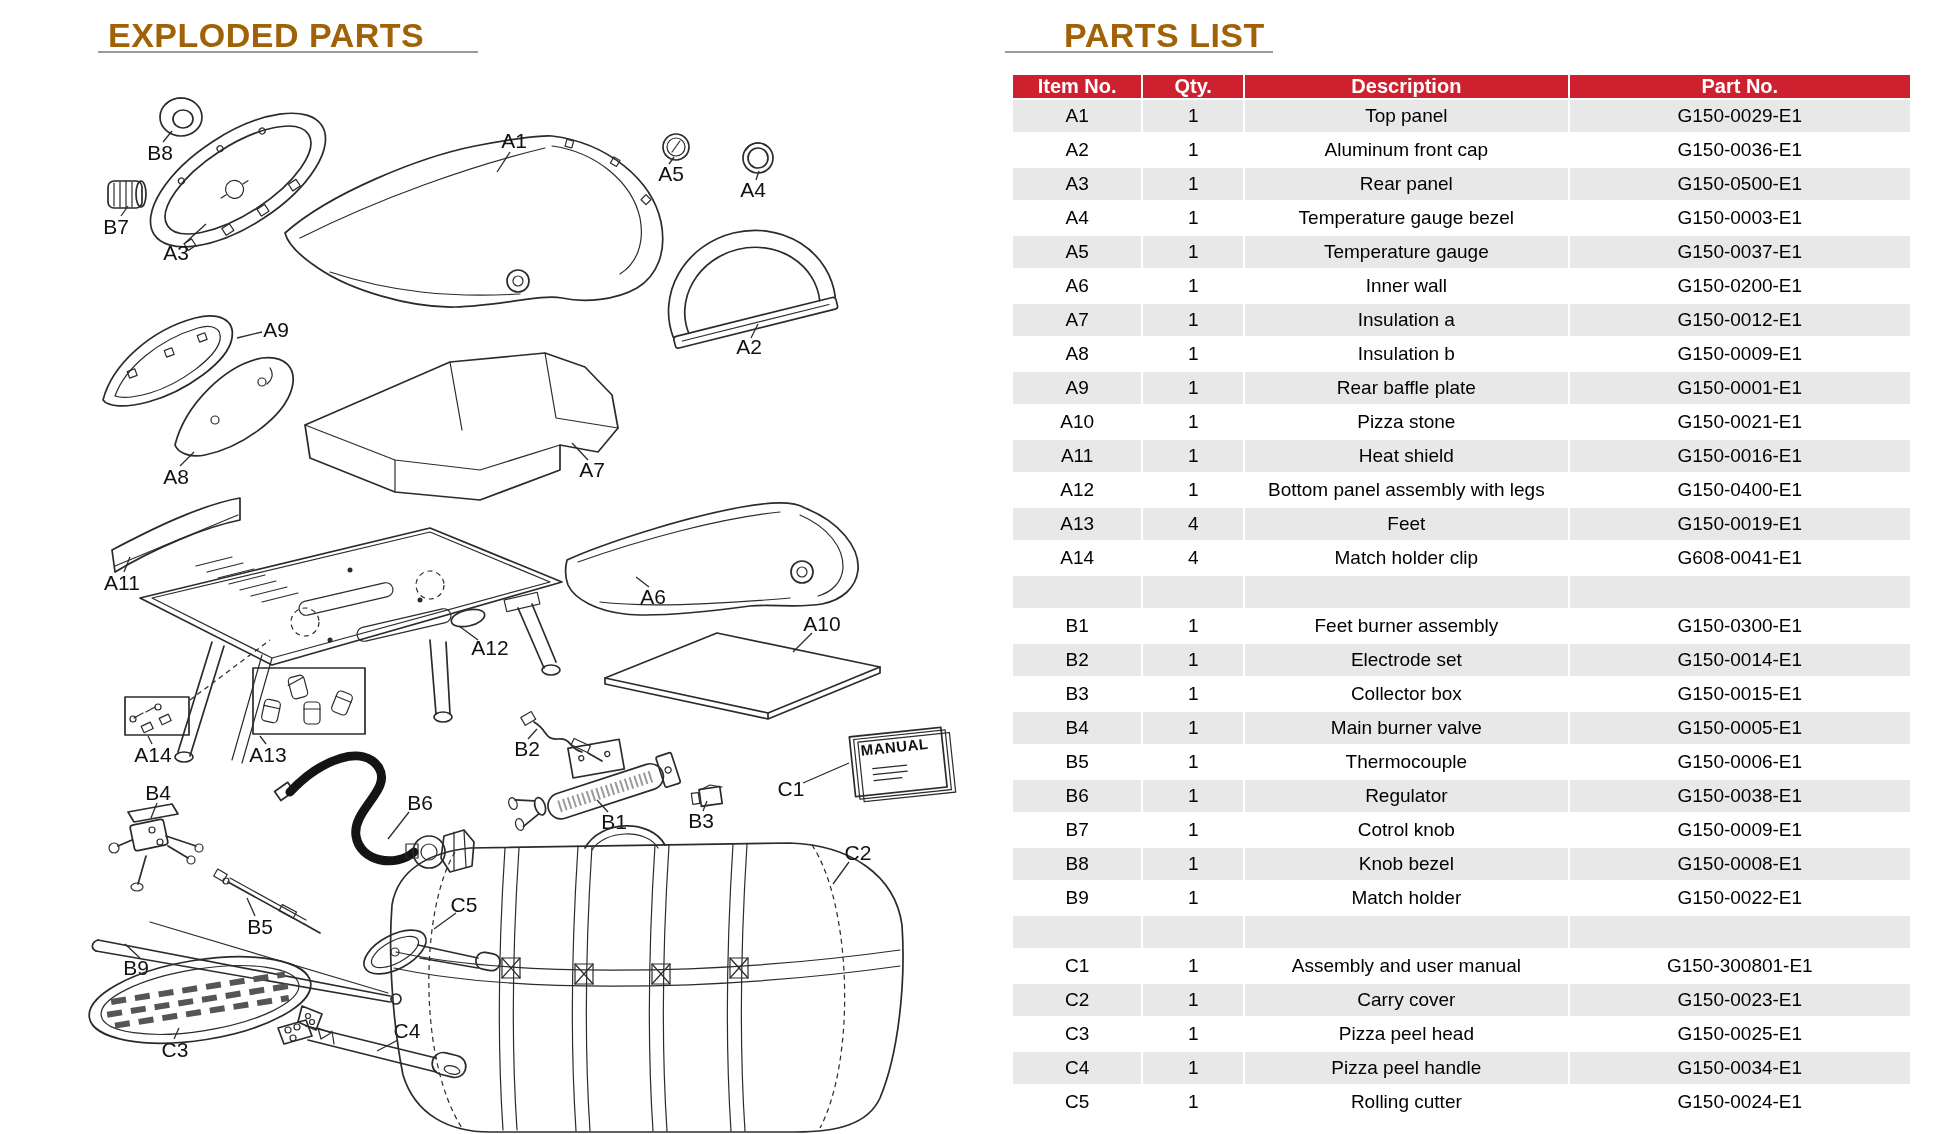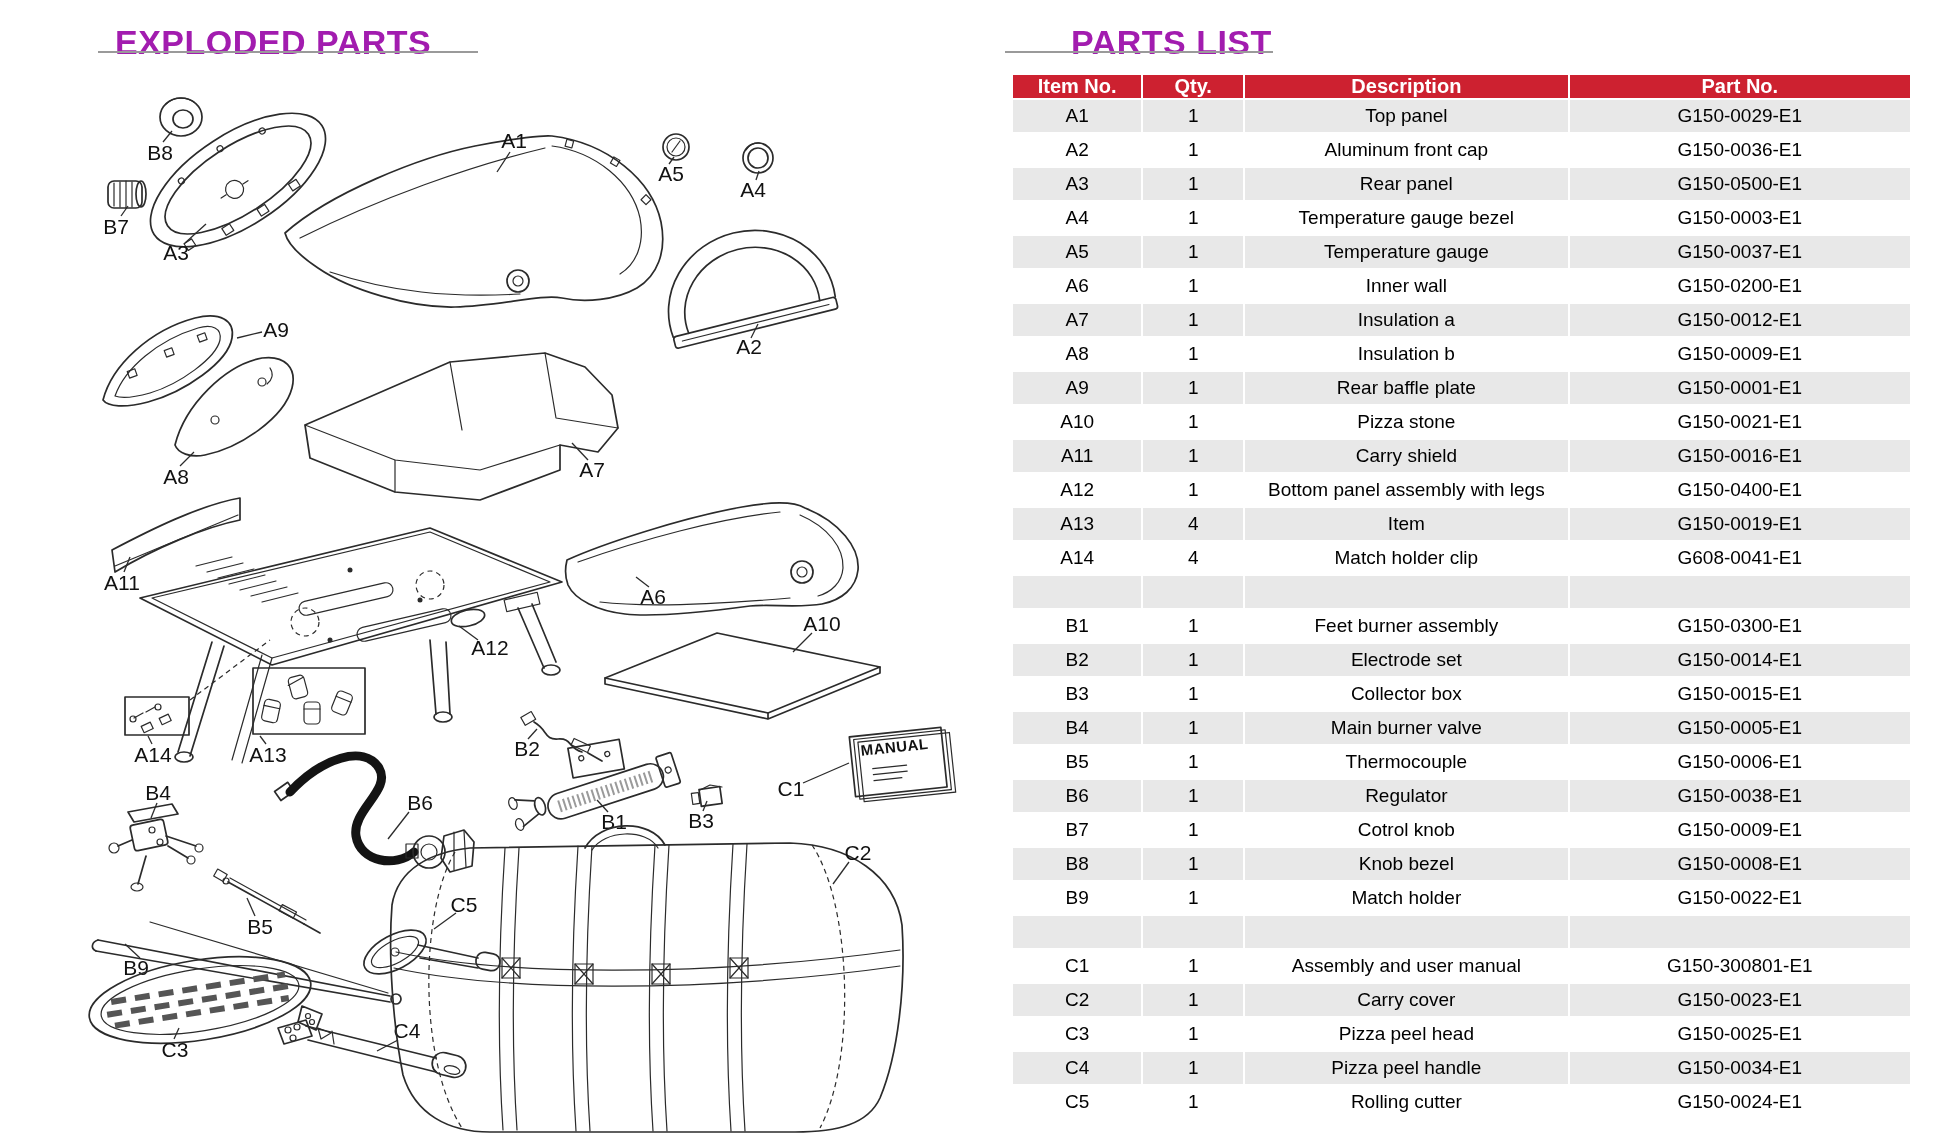--- a/index.html
+++ b/index.html
@@ -1,18 +1,18 @@
 <!DOCTYPE html>
 <html style="--red: #cd2130; --gray: #e8e8e8;"><head>
 <meta charset="utf-8">
 <style>
   html,body{margin:0;padding:0;background:#fff;}
   .page{position:relative;width:1944px;height:1134px;background:#fff;overflow:hidden;
         font-family:"Liberation Sans",sans-serif;color:#111;}
-  .sec-title{position:absolute;margin:15px;font-size:34px;font-weight:bold;letter-spacing:.5px;color:#a21caf;white-space:nowrap;}
+  .sec-title{position:absolute;margin:8px;font-size:34px;font-weight:bold;letter-spacing:.5px;color:#a16207;white-space:nowrap;}
   .title-left{left:100px;top:8px;}
   .title-right{left:1056px;top:8px;}
   .rule{position:absolute;height:2px;background:#9a9a9a;}
   .rule-left{left:98px;top:51px;width:380px;}
   .rule-right{left:1005px;top:51px;width:268px;}
   .diagram{position:absolute;left:0;top:0;width:1000px;height:1134px;}
   .ln{fill:none;stroke:#2b2b2b;stroke-width:1.7;stroke-linejoin:round;stroke-linecap:round;}
   .thin{fill:none;stroke:#2b2b2b;stroke-width:1.2;stroke-linejoin:round;stroke-linecap:round;}
   .dash{fill:none;stroke:#2b2b2b;stroke-width:1.2;stroke-dasharray:5 4;}
   .dots{fill:none;stroke:#888;stroke-width:12;stroke-dasharray:2 3;opacity:.85;}
@@ -479,33 +479,33 @@
         </tr>
         <tr>
           <td>A10</td>
           <td>1</td>
           <td>Pizza stone</td>
           <td>G150-0021-E1</td>
         </tr>
         <tr>
           <td>A11</td>
           <td>1</td>
-          <td>Carry shield</td>
+          <td>Heat shield</td>
           <td>G150-0016-E1</td>
         </tr>
         <tr>
           <td>A12</td>
           <td>1</td>
           <td>Bottom panel assembly with legs</td>
           <td>G150-0400-E1</td>
         </tr>
         <tr>
           <td>A13</td>
           <td>4</td>
-          <td>Item</td>
+          <td>Feet</td>
           <td>G150-0019-E1</td>
         </tr>
         <tr>
           <td>A14</td>
           <td>4</td>
           <td>Match holder clip</td>
           <td>G608-0041-E1</td>
         </tr>
         <tr>
           <td></td>

